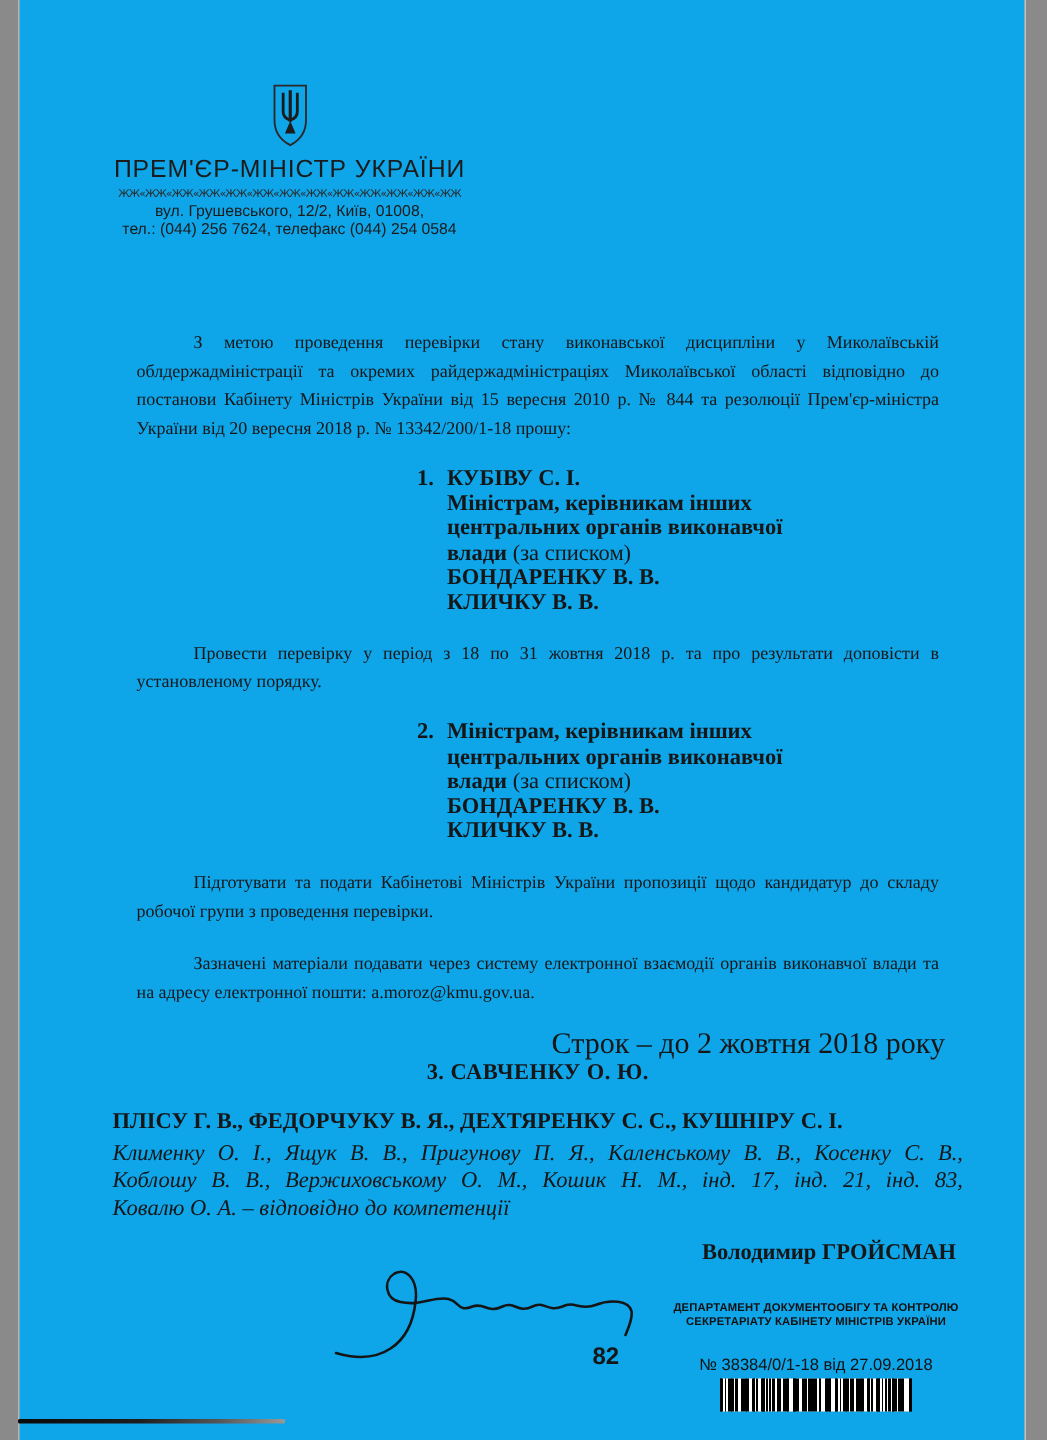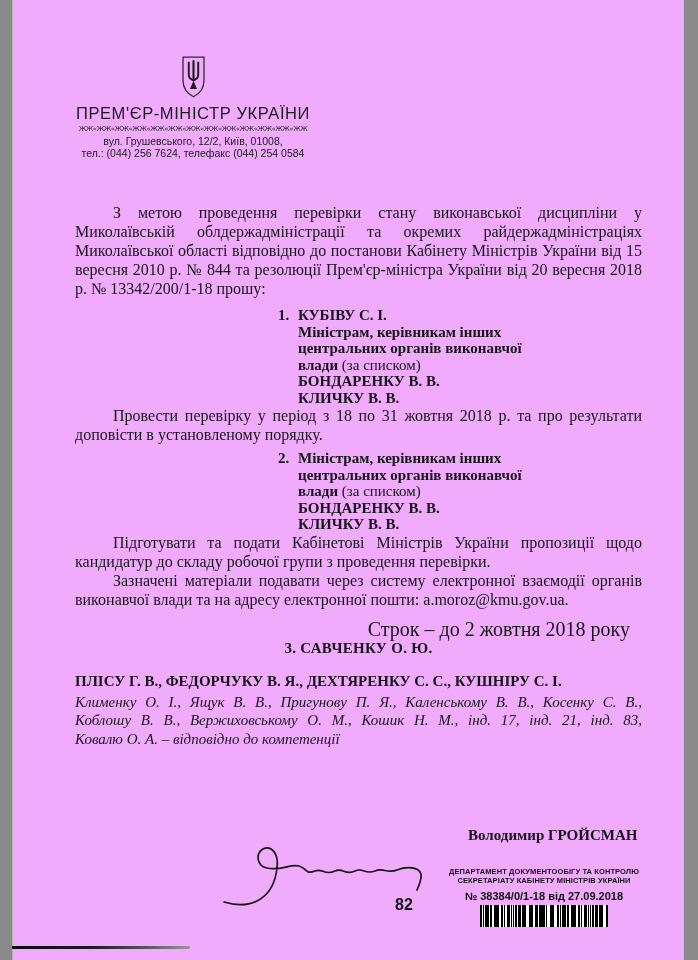--- a/index.html
+++ b/index.html
@@ -1,18 +1,18 @@
 <!DOCTYPE html>
 <html><head>
 <meta charset="utf-8">
 <style>
   html,body { margin:0; padding:0; background:#e8e8e8; }
   .page {
     position:relative; width:698px; height:960px; margin:0 auto;
-    background:#f0abfc; overflow:hidden;
+    background:#0ea5e9; overflow:hidden;
     font-family:"Liberation Serif", serif; color:#161616;
   }
   .edge { position:absolute; top:0; bottom:0; background:#8a8a8a; }
   .edge.left { left:0; width:12px; border-right:1px solid #b5b5b5; }
   .edge.right { right:0; width:14px; border-left:1px solid #c2c2c2; }
 
   
   .letterhead { position:absolute; left:40px; top:56px; width:306px; text-align:center; }
   .emblem { display:block; margin:0 auto 6px; }
   .lh-title {
@@ -24,21 +24,21 @@
     color:#2a2a2a; margin-top:2px; white-space:nowrap; overflow:hidden;
   }
   .lh-addr {
     font-family:"Liberation Sans", sans-serif; font-size:10.5px; color:#1b1b1b; line-height:11.5px;
   }
   .lh-addr.first { margin-top:3px; }
 
   
   .content { position:absolute; left:75px; top:203px; width:567px; }
   .content p {
-    margin:0; font-size:16px; line-height:19px;
+    margin:16px; font-size:12px; line-height:19px;
     text-align:justify; text-indent:38px;
   }
   .list-item { margin-left:203px; font-weight:bold; font-size:15px; line-height:16.5px; }
   .list-item .row { display:flex; }
   .list-item .num { width:20px; flex:0 0 20px; }
   .list-item .lines { flex:1; }
   .note { font-weight:normal; }
   .mt1 { margin-top:9px; } .mt2 { margin-top:8px; } .mt3 { margin-top:6px; }
   .deadline { font-size:20px; line-height:19px; text-align:right; padding-right:12px; margin-top:11px; }
   .heading3 { font-size:15px; line-height:19px; font-weight:bold; text-align:center; margin-top:0; letter-spacing:0.3px; }
@@ -48,21 +48,21 @@
   
   .sig-name {
     position:absolute; left:468px; top:827px; font-size:15px; font-weight:bold; white-space:nowrap;
   }
   .sig-svg { position:absolute; left:222px; top:838px; }
   .stamp {
     position:absolute; left:441px; top:868px; width:206px; text-align:center;
     font-family:"Liberation Sans", sans-serif; color:#111;
   }
   .stamp-line { font-size:7.5px; font-weight:bold; line-height:8.5px; letter-spacing:0.1px; white-space:nowrap; }
-  .stamp-num { font-size:11px; font-weight:bold; margin-top:5px; white-space:nowrap; }
+  .stamp-num { font-size:11px; font-weight:normal; margin-top:19px; white-space:nowrap; }
   .barcode {
     width:128px; height:22px; margin:3px auto 0;
     background:
       repeating-linear-gradient(90deg,#000 0 2px,transparent 2px 3px,#000 3px 4px,transparent 4px 7px),
       repeating-linear-gradient(90deg,#000 0 1px,transparent 1px 5px,#000 5px 8px,transparent 8px 11px);
     background-color:#fff;
   }
   .page-number {
     position:absolute; left:395px; top:896px;
     font-family:"Liberation Sans", sans-serif; font-size:16px; font-weight:bold;

